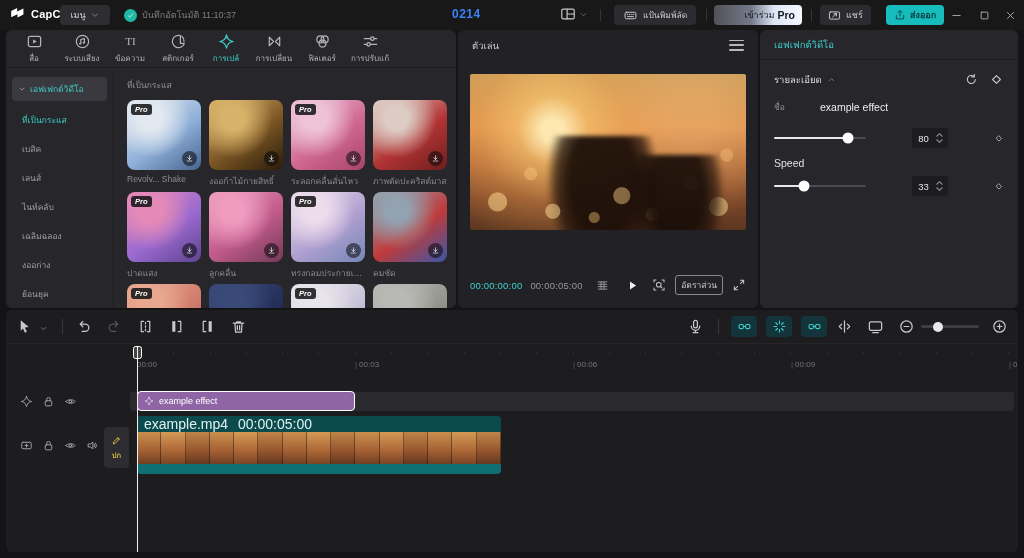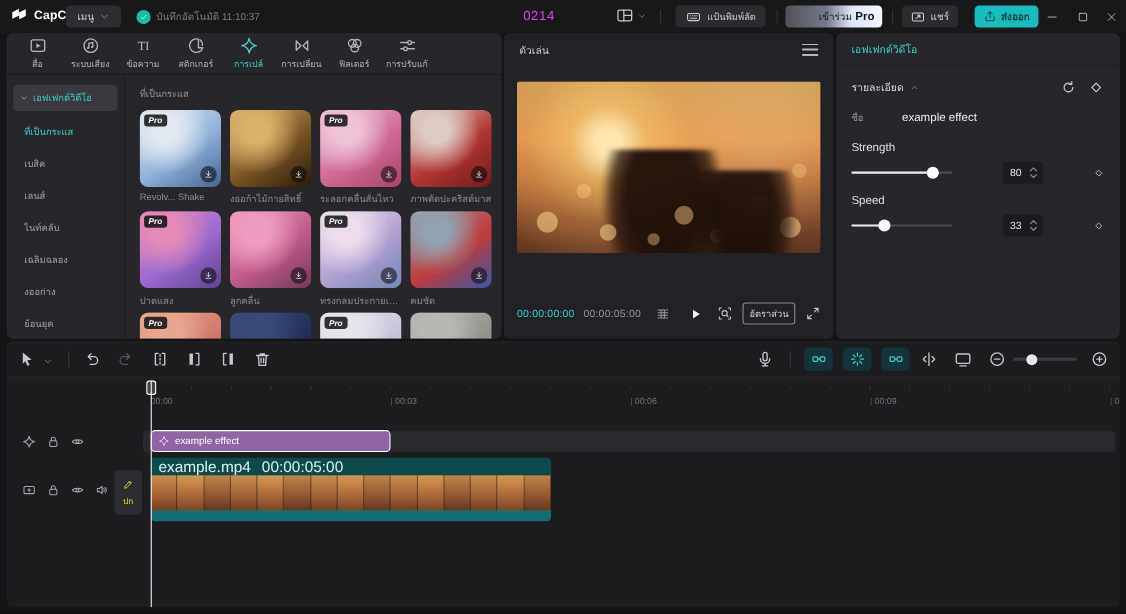--- a/index.html
+++ b/index.html
@@ -13,21 +13,21 @@
   
   #topbar { position:absolute; left:0; top:0; width:1024px; height:30px; background:#181819; display:flex; align-items:center; }
   .logo { position:absolute; left:10px; top:7px; display:flex; align-items:center; gap:5px; color:#fff; }
   .logo .icon { width:16px; height:14px; }
   .logo-text { font-size:11px; font-weight:bold; letter-spacing:.2px; }
   .menu-btn { position:absolute; left:60px; top:5px; width:50px; height:20px; background:#2e2e32; border-radius:4px; display:flex; align-items:center; justify-content:center; gap:4px; font-size:9px; color:#d8d8dc; }
   .menu-btn .icon { width:10px; height:10px; color:#9a9a9e; }
   .autosave { position:absolute; left:124px; top:8px; display:flex; align-items:center; gap:5px; font-size:9px; color:#7f7f84; }
   .check-badge { width:13px; height:13px; border-radius:50%; background:#1fb9a8; display:flex; align-items:center; justify-content:center; }
   .check-badge .icon { width:9px; height:9px; color:#fff; stroke-width:2; }
-  .proj-title { position:absolute; left:452px; top:7px; width:76px; text-align:center; font-size:12px; font-weight:normal; color:#d946ef; letter-spacing:.5px; }
+  .proj-title { position:absolute; left:452px; top:7px; width:76px; text-align:left; font-size:12px; font-weight:bold; color:#3b82f6; letter-spacing:.5px; }
   .layout-btn { position:absolute; left:560px; top:6px; display:flex; align-items:center; gap:3px; color:#c8c8cc; }
   .layout-btn .lay { width:16px; height:16px; }
   .layout-btn .car { width:9px; height:9px; color:#8a8a8e; }
   .tb-sep { position:absolute; top:9px; width:1px; height:12px; background:#333338; }
   .shortcut-btn { position:absolute; left:614px; top:5px; height:20px; padding:0 9px; background:#2c2c30; border-radius:4px; display:flex; align-items:center; gap:5px; font-size:8.5px; color:#cfcfd3; }
   .shortcut-btn .icon { width:15px; height:13px; }
   .pro-btn { position:absolute; left:714px; top:5px; width:88px; height:20px; border-radius:4px; background:linear-gradient(90deg,#515157 0%,#74798a 42%,#dde6f6 68%,#f3f7ff 100%); display:flex; align-items:center; justify-content:flex-end; padding-right:7px; font-size:9px; color:#15151b; }
   .pro-btn b { font-size:10.5px; margin-left:3px; }
   .share-btn { position:absolute; left:820px; top:5px; height:20px; padding:0 8px; background:#2c2c30; border-radius:4px; display:flex; align-items:center; gap:5px; font-size:9px; color:#cfcfd3; }
   .share-btn .icon { width:13px; height:13px; }
@@ -564,21 +564,20 @@
               </svg>
             </span>
         </span>
       </div>
       <div class="namerow">
         <span class="name-label">ชื่อ</span>
         <span class="name-value">example effect</span>
       </div>
       <div id="sliders">
           <div class="sliderrow">
-    <div class="slabel">Strength</div>
     <div class="sline">
       <div class="track">
         <div class="fill" style="width: 80%;"></div>
         <div class="thumb" style="left: 80%;"></div>
       </div>
       <div class="valbox">
         <span class="sval">80</span>
         <span class="icon stepper">
                   <svg viewBox="0 0 10 16">
                     <path d="M2 6 L5 3 L8 6 M2 10 L5 13 L8 10"></path>

